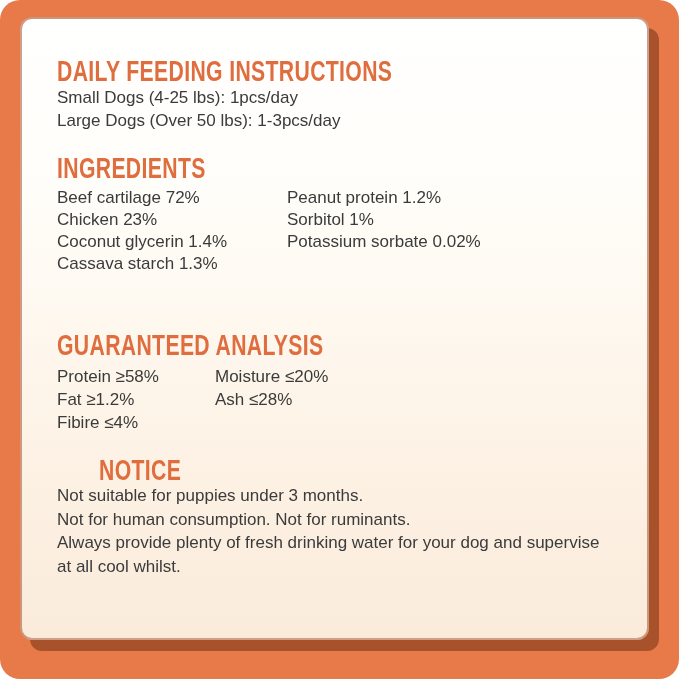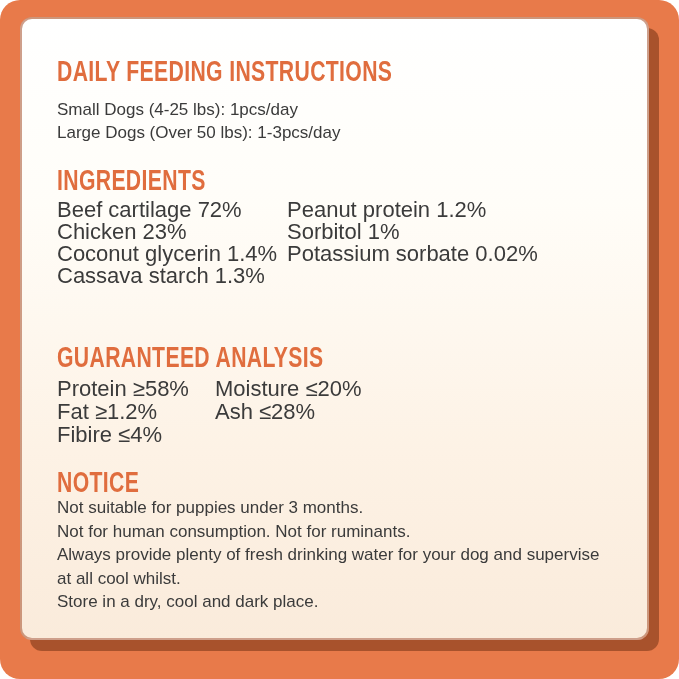--- a/index.html
+++ b/index.html
@@ -39,32 +39,32 @@
     font-weight: 800;
     letter-spacing: 0.5px;
     color: #e06d3e;
     transform: scaleX(0.73);
     transform-origin: left center;
     white-space: nowrap;
     text-transform: uppercase;
   }
   .h-row { height: 28px; }
   .body-text { color: #3b3b3b; font-size: 17px; }
-  .feeding-lines { margin-top: 13px; line-height: 23px; }
+  .feeding-lines { margin-top: 1px; line-height: 23px; }
   .cols {
     display: grid;
     line-height: 22px;
     color: #3b3b3b;
-    font-size: 22px;
+    font-size: 17px;
   }
   .cols.ing { grid-template-columns: 230px 1fr; margin-top: 5px; }
   .cols.ana { grid-template-columns: 158px 1fr; margin-top: 6px; line-height: 23px; }
   .gap-ingredients { margin-top: 22px; }
   .gap-analysis { margin-top: 56px; }
-  .gap-notice { margin-top: 22px; }
+  .gap-notice { margin-top: 22px; margin-left: 42px; }
   .notice-lines { line-height: 23.5px; white-space: nowrap; }
   .line { display: block; }
 </style>
 </head>
 <body>
 
 <div class="stage">
   <div class="frame"></div>
 
   <div class="card">
@@ -104,17 +104,16 @@
     </div>
 
     <div class="h-row gap-notice">
       <span class="heading">NOTICE</span>
     </div>
     <div class="body-text notice-lines">
       <span class="line">Not suitable for puppies under 3 months.</span>
       <span class="line">Not for human consumption. Not for ruminants.</span>
       <span class="line">Always provide plenty of fresh drinking water for your dog and supervise</span>
       <span class="line">at all cool whilst.</span>
-      <span class="line">Store in a dry, cool and dark place.</span>
     </div>
 
   </div>
 </div>
 
 </body></html>

